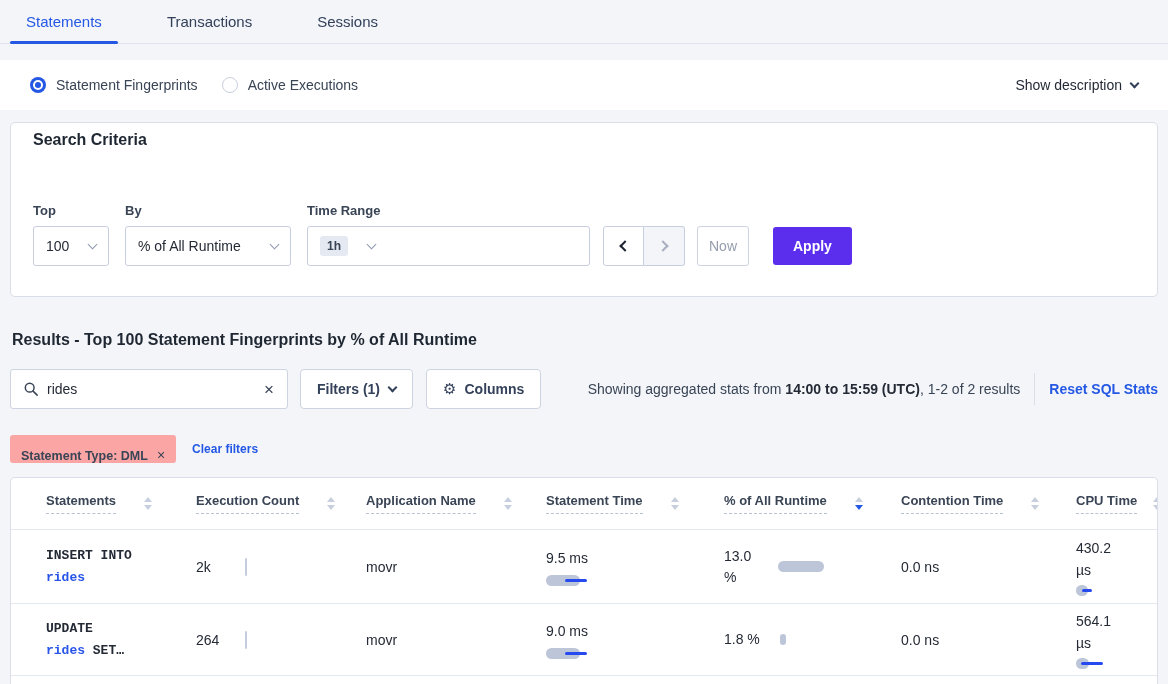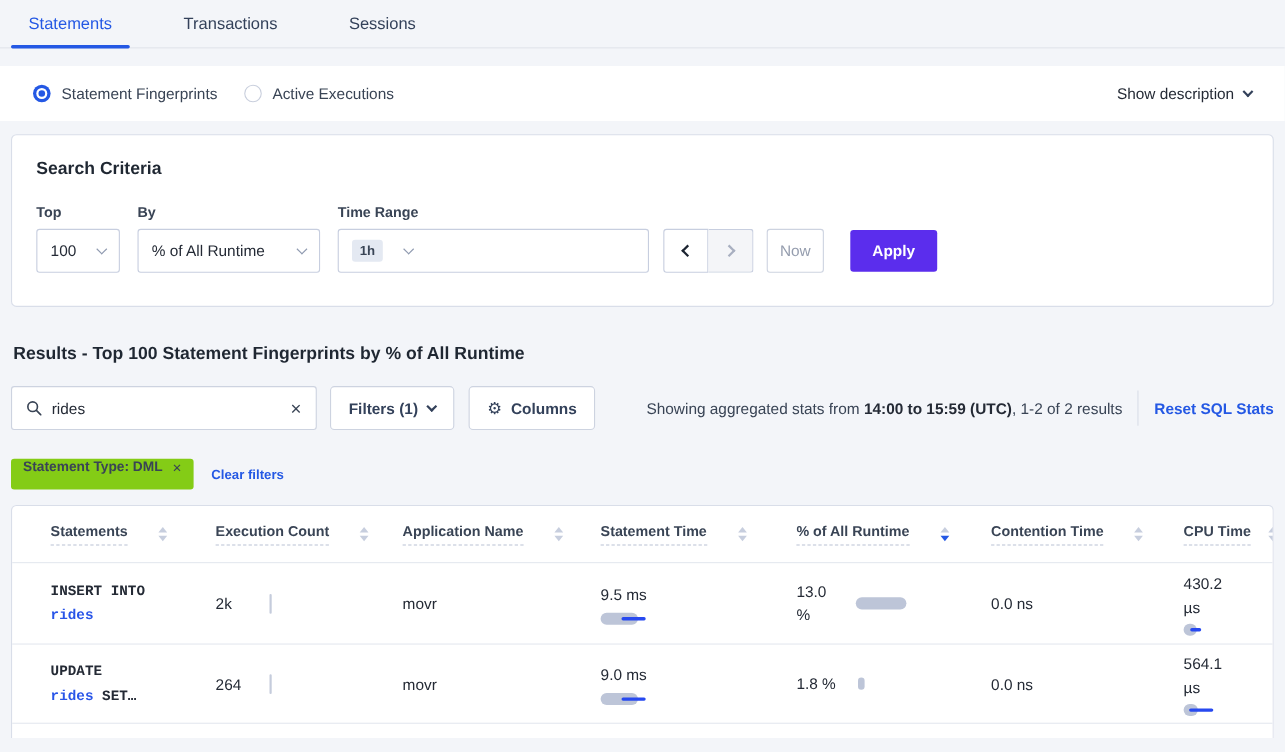--- a/index.html
+++ b/index.html
@@ -24,28 +24,28 @@
   .radio-mid { width:10px; height:10px; border-radius:50%; background:#fff; display:flex; align-items:center; justify-content:center; }
   .radio-dot { width:6px; height:6px; border-radius:50%; background:#2458e4; }
   .radio-off { width:16px; height:16px; border-radius:50%; background:#fff; border:1px solid #c9cfdd; }
   .radio-label { margin-left:10px; font-size:14px; color:#394455; }
   .show-desc { display:flex; align-items:center; font-size:14px; color:#242a35; cursor:pointer; }
   .chev { display:inline-block; width:7px; height:7px; border-right:2px solid #242a35; border-bottom:2px solid #242a35; transform:rotate(45deg); margin-left:9px; margin-bottom:4px; }
   .chev.light { border-color:#8f9ab0; border-width:1.5px; }
   .chev.blue-dark { border-color:#33415a; }
   
   .card { background:#fff; border:1px solid #d9dee9; border-radius:5px; margin:12px 10px 0; }
-  .criteria-card { padding:22px 22px 30px; }
+  .criteria-card { padding:8px 22px 30px; }
   .criteria-title { font-size:16px; font-weight:700; color:#1f2732; }
   .fields { display:flex; align-items:flex-end; margin-top:22px; }
   .field-label { display:block; font-size:13px; font-weight:700; color:#394455; margin-bottom:8px; }
   .select { height:40px; border:1px solid #c7cedf; border-radius:3px; background:#fff; display:flex; align-items:center; padding:0 12px; font-size:14px; cursor:pointer; }
   .select .val { flex:1; color:#242a35; }
   .w-top { width:76px; }
-  .w-by { width:166px; margin-left:16px; }
+  .w-by { width:166px; margin-left:16px;margin-top:32px; }
   .time-badge { background:#e4e9f2; border-radius:3px; padding:3px 7px; font-size:12px; font-weight:700; color:#394455; margin-right:11px; }
   .field-group { }
   .arrows { display:flex; margin-left:13px; }
   .arrow-btn { width:41px; height:40px; background:#fff; border:1px solid #c7cedf; display:flex; align-items:center; justify-content:center; cursor:pointer; }
   .arrow-btn.prev { border-radius:3px 0 0 3px; }
   .arrow-btn.next { border-radius:0 3px 3px 0; border-left:none; background:#f4f5f8; cursor:default; }
   .chev-left { width:8px; height:8px; border-left:2.5px solid #1b2330; border-bottom:2.5px solid #1b2330; transform:rotate(45deg); margin-left:3px; }
   .chev-right { width:8px; height:8px; border-right:2.5px solid #a8afc0; border-top:2.5px solid #a8afc0; transform:rotate(45deg); margin-right:3px; }
   .now-btn { margin-left:12px; width:52px; height:40px; background:#fff; border:1px solid #cdd3e0; border-radius:3px; color:#959dae; font-size:14px; font-family:inherit; cursor:pointer; }
   .apply-btn { margin-left:24px; height:38px; padding:0 20px; background:#5b2ded; border:none; border-radius:3px; color:#fff; font-size:14px; font-weight:700; font-family:inherit; cursor:pointer; margin-bottom:1px; }
@@ -59,21 +59,21 @@
   .btn-filters { margin-left:12px; }
   .btn-columns { margin-left:13px; }
   .gear { font-family:"DejaVu Sans", sans-serif; font-size:15px; font-weight:400; margin-right:8px; color:#33415a; }
   .toolbar-right { margin-left:auto; display:flex; align-items:center; }
   .showing { font-size:14px; color:#394455; white-space:nowrap; }
   .showing b { color:#242a35; }
   .vdivider { width:1px; height:32px; background:#d9dee8; margin:0 14px; }
   .reset-link { color:#2458e4; font-weight:600; font-size:14px; white-space:nowrap; cursor:pointer; }
   
   .chiprow { display:flex; align-items:center; margin:26px 10px 0; }
-  .chip { background:#84cc16; border-radius:3px; height:28px; display:flex; align-items:flex-start; padding:0 11px; font-size:12.5px; font-weight:700; color:#394455; }
+  .chip { background:#fca5a5; border-radius:3px; height:28px; display:flex; align-items:flex-end; padding:0 11px; font-size:12.5px; font-weight:700; color:#394455; }
   .chip-x { margin-left:9px; font-size:14px; cursor:pointer; font-weight:400; }
   .clear-link { margin-left:16px; color:#2458e4; font-weight:700; font-size:12px; cursor:pointer; }
   
   .table-card { margin:14px 10px 0; background:#fff; border:1px solid #d9dee9; border-bottom:none; border-radius:5px 5px 0 0; height:212px; overflow:hidden; }
   .thead, .trow { display:grid; grid-template-columns:175px 170px 180px 178px 177px 175px 1fr; }
   .thead { height:52px; align-items:center; border-bottom:1px solid #e4e8ef; }
   .th { display:flex; align-items:center; padding-left:10px; cursor:pointer; }
   .th:first-child { padding-left:35px; }
   .th-label { font-size:13px; font-weight:700; color:#394455; border-bottom:1px dashed #b9c1d4; padding-bottom:5px; white-space:nowrap; }
   .sorter { margin-left:28px; display:flex; flex-direction:column; gap:3px; }

